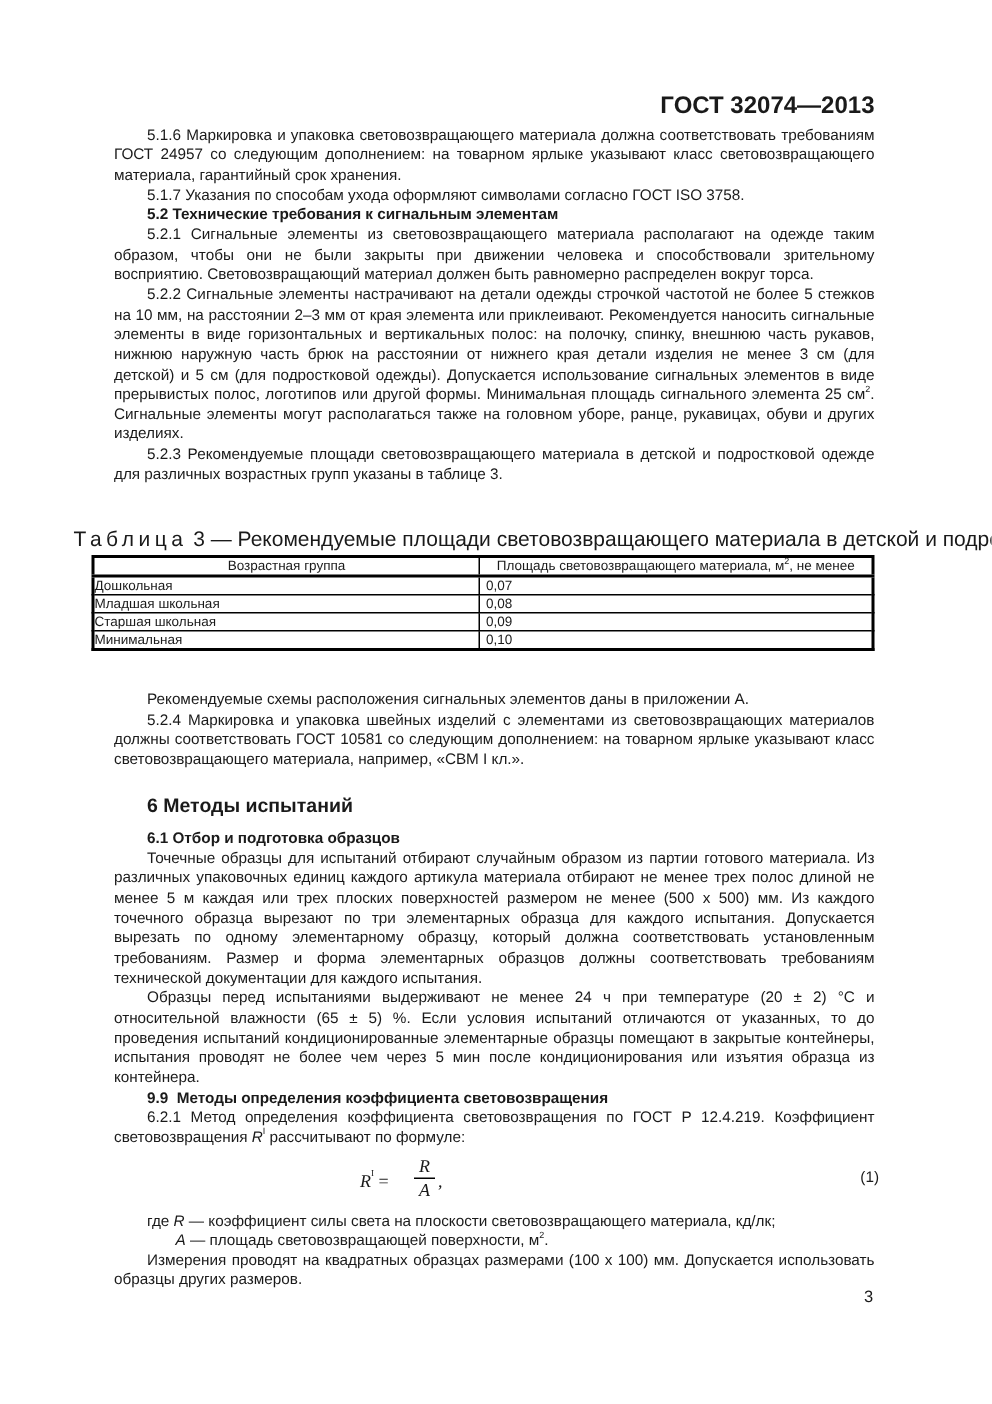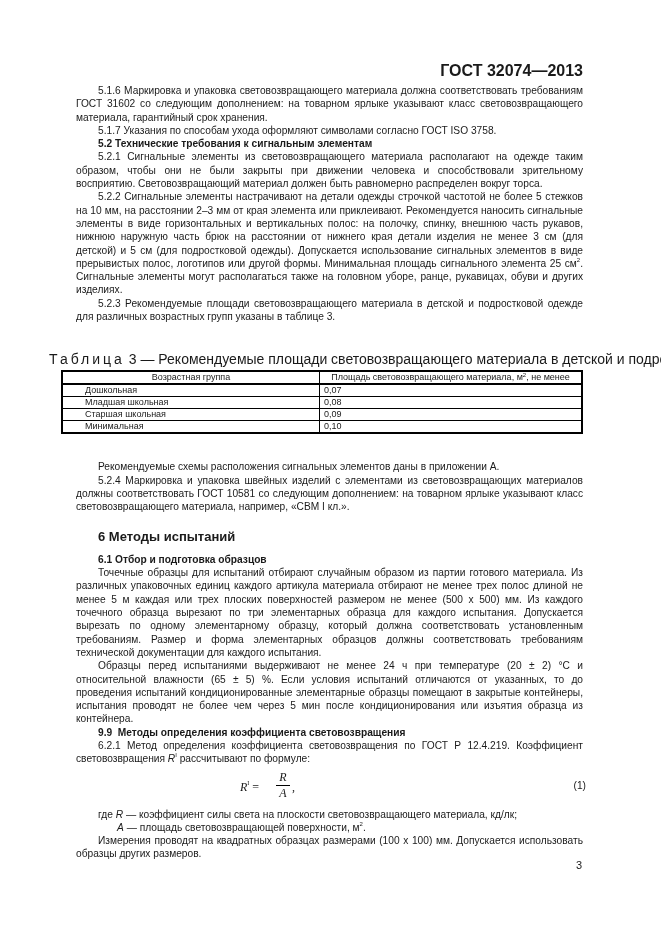--- a/index.html
+++ b/index.html
@@ -11,39 +11,39 @@
   .ind { text-indent: 22px; }
   .hb { font-weight: bold; padding-left: 0; }
   .sec6 { font-weight: bold; font-size: 13px; margin-top: 16px; margin-bottom: 10px; }
   sup { font-size: 6px; vertical-align: top; line-height: 6px; }
   .tcap { margin-top: 28px; font-size: 14px; white-space: nowrap; margin-left: -27px; }
   .tcap .sp { letter-spacing: 3px; }
   table.t3 { border-collapse: collapse; margin-left: -15px; width: 522px; margin-top: 3px; font-size: 9px; }
   table.t3 th, table.t3 td { border: 1px solid #000; padding: 0 4px; line-height: 11px; font-weight: normal; }
   table.t3 thead th { border-bottom: 2px solid #000; border-top: 2px solid #000; vertical-align: top; }
   table.t3 { border: 2px solid #000; }
-  table.t3 td.c1 { text-align: left; padding-left: 22px; }
+  table.t3 td.c1 { text-align: left; padding-left: 0; }
   table.t3 td.c2 { }
   .formula { position: relative; height: 34px; margin: 4px 0; }
   .formula .lhs { position: absolute; left: 164px; top: 10px; font-family: "Liberation Serif", serif; font-style: italic; font-size: 12px; }
   .formula .frac { position: absolute; left: 200px; top: 0; text-align: center; font-family: "Liberation Serif", serif; font-style: italic; font-size: 12px; width: 14px; }
   .formula .frac .num { border-bottom: 1px solid #000; line-height: 15px; }
   .formula .frac .den { line-height: 15px; }
   .formula .comma { position: absolute; left: 216px; top: 10px; font-family: "Liberation Serif", serif; font-size: 12px; }
   .formula .eqno { position: absolute; right: -3px; top: 10px; }
   .where2 { padding-left: 19px; }
   .pgnum { position: absolute; left: 576px; top: 859px; font-size: 11px; }
 </style>
 </head>
 <body>
 
 <div class="hdr">ГОСТ 32074—2013</div>
 
 <div class="page">
-  <p class="ind">5.1.6 Маркировка и упаковка световозвращающего материала должна соответствовать требованиям ГОСТ 31602 со следующим дополнением: на товарном ярлыке указывают класс световозвращающего материала, гарантийный срок хранения.</p>
+  <p class="ind">5.1.6 Маркировка и упаковка световозвращающего материала должна соответствовать требованиям ГОСТ 24957 со следующим дополнением: на товарном ярлыке указывают класс световозвращающего материала, гарантийный срок хранения.</p>
   <p class="ind">5.1.7 Указания по способам ухода оформляют символами согласно ГОСТ ISO 3758.</p>
   <p class="ind hb">5.2 Технические требования к сигнальным элементам</p>
   <p class="ind">5.2.1 Сигнальные элементы из световозвращающего материала располагают на одежде таким образом, чтобы они не были закрыты при движении человека и способствовали зрительному восприятию. Световозвращающий материал должен быть равномерно распределен вокруг торса.</p>
   <p class="ind"><span>5.2.2 Сигнальные элементы настрачивают на детали одежды строчкой частотой не более 5 стежков на 10 мм, на расстоянии 2–3 мм от края элемента или приклеивают. Рекомендуется наносить сигнальные элементы в виде горизонтальных и вертикальных полос: на полочку, спинку, внешнюю часть рукавов, нижнюю наружную часть брюк на расстоянии от нижнего края детали изделия не менее 3 см (для детской) и 5 см (для подростковой одежды). Допускается использование сигнальных элементов в виде прерывистых полос, логотипов или другой формы. Минимальная площадь сигнального элемента 25 см</span><sup>2</sup><span>. Сигнальные элементы могут располагаться также на головном уборе, ранце, рукавицах, обуви и других изделиях.</span></p>
   <p class="ind">5.2.3 Рекомендуемые площади световозвращающего материала в детской и подростковой одежде для различных возрастных групп указаны в таблице 3.</p>
 
   <div class="tcap"><span class="sp">Таблица</span><span> 3 — Рекомендуемые площади световозвращающего материала в детской и подростковой одежде</span></div>
 
   <table class="t3">
     <thead>

